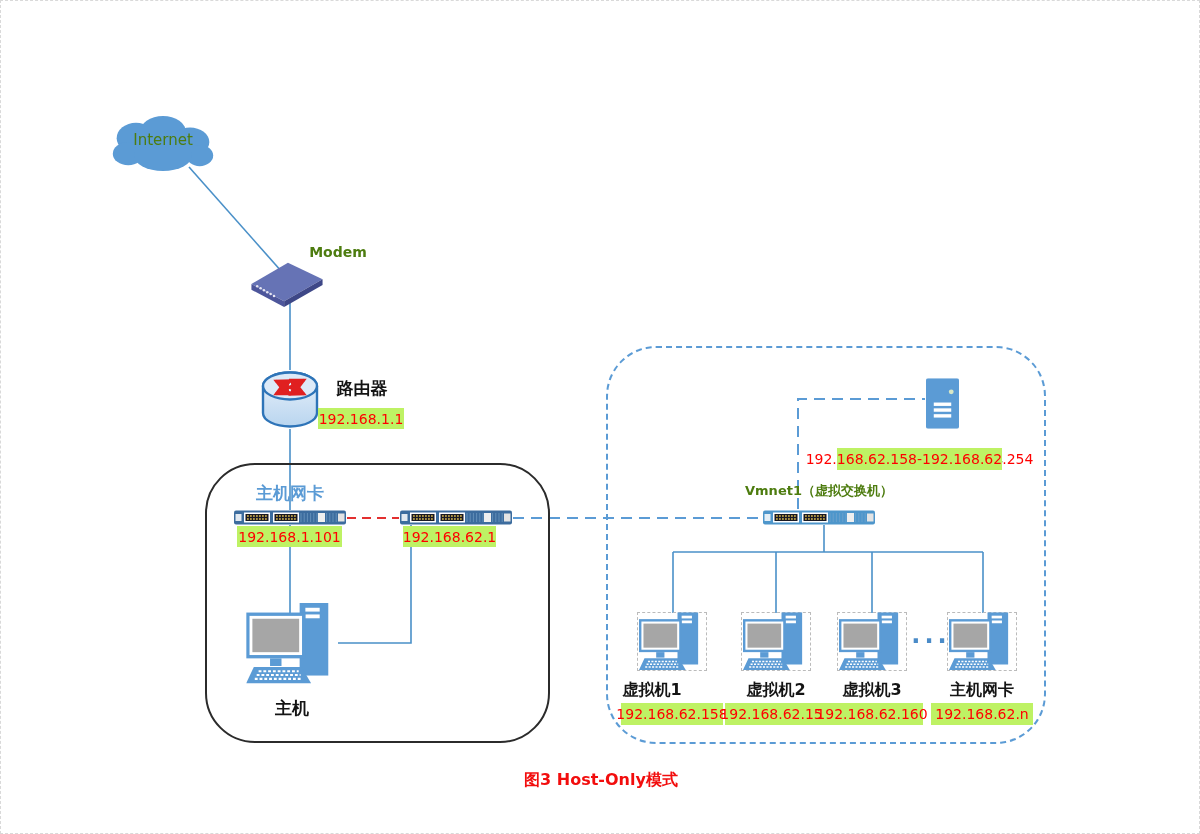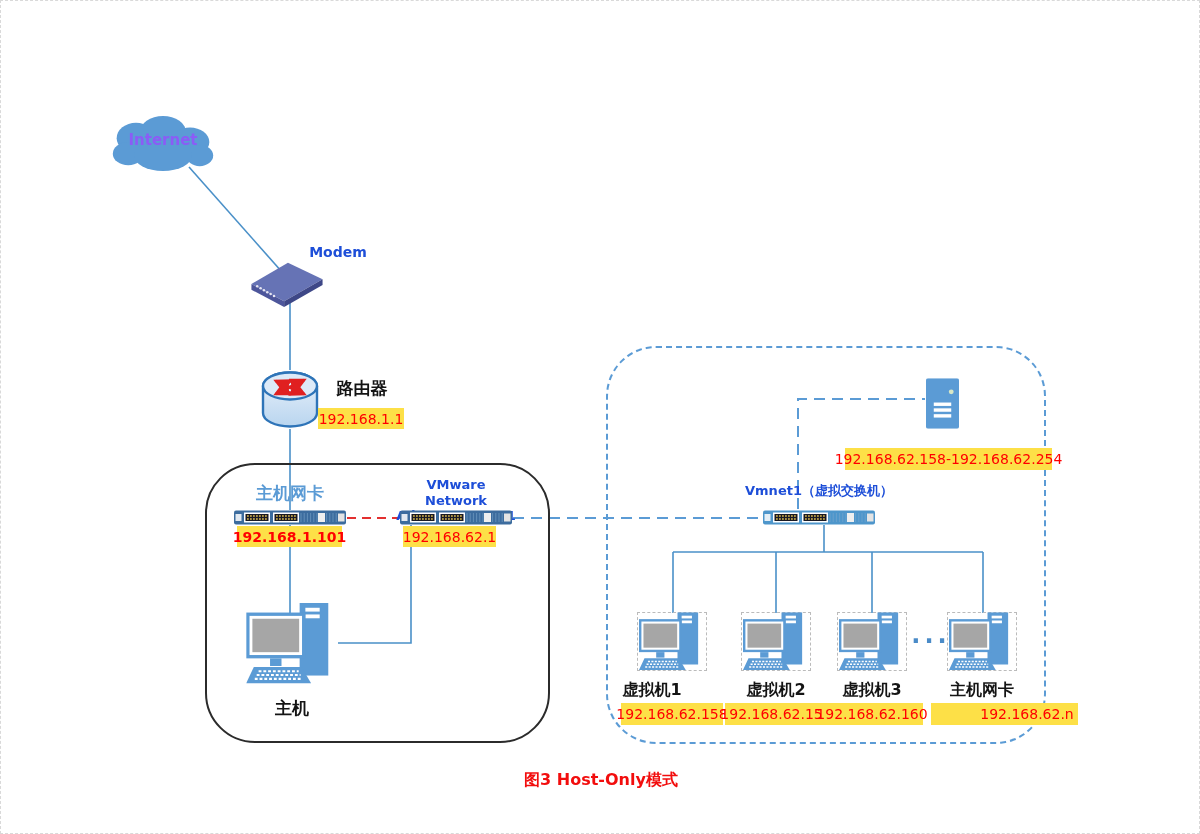--- a/index.html
+++ b/index.html
@@ -8,30 +8,30 @@
     border:1px dashed #d9d9d9; background:#ffffff; overflow:hidden;
     font-family:"DejaVu Sans","Liberation Sans",sans-serif;
   }
   .abs { position:absolute; }
   .connectors { position:absolute; left:0; top:0; width:1200px; height:834px; pointer-events:none; }
   .connectors .solid     { stroke:#4A90C8; stroke-width:1.6; fill:none; }
   .connectors .red-dash  { stroke:#E33030; stroke-width:2.2; stroke-dasharray:9 6; fill:none; }
   .connectors .blue-dash { stroke:#5B9BD5; stroke-width:2;   stroke-dasharray:11 7; fill:none; }
 
   .ip-badge {
-    position:absolute; background:#fde047; color:#FF0000; font-size:14px;
+    position:absolute; background:#bef264; color:#FF0000; font-size:14px;
     display:flex; align-items:center; justify-content:center; white-space:nowrap;
   }
-  .blue-label { position:absolute; color:#1d4ed8; font-weight:bold; text-align:center; }
+  .blue-label { position:absolute; color:#4d7c0f; font-weight:bold; text-align:center; }
   .dark-label { position:absolute; color:#141414; font-weight:bold; text-align:center; white-space:nowrap; }
 
   .cloud { left:106px; top:112px; width:112px; height:62px; }
   .cloud svg { width:100%; height:100%; }
   .cloud-label { position:absolute; top:18px; left:0; width:100%; text-align:center;
-                 font-size:15px; font-weight:bold; color:#8b5cf6; }
+                 font-size:15px; font-weight:normal; color:#4d7c0f; }
 
   .modem { left:247px; top:257px; width:78px; height:50px; }
   .modem svg { width:100%; height:100%; }
   .modem-label { left:302px; top:243px; width:70px; font-size:14px; }
 
   .router { left:260px; top:369px; width:58px; height:60px; }
   .router svg { width:100%; height:100%; }
   .router-label { left:326px; top:376px; width:70px; font-size:17px; }
   .router-ip { left:317px; top:407px; width:86px; height:21px; }
 
@@ -43,48 +43,48 @@
                border:2px solid #5B9BD5; border-radius:26px; padding:11px 17px;
                color:#F20D0D; font-size:14px; font-weight:bold; line-height:22.4px;
                letter-spacing:0.4px; text-align:justify; }
 
   .nic { position:absolute; width:112px; height:15px; }
   .nic svg { width:100%; height:100%; display:block; }
   .nic-dark  { color:#3C6C9E; }
   .nic-light { color:#4E96CB; }
   .hostnic-label { left:233px; top:481px; width:112px; font-size:17px; color:#5B9BD5;font-family:Liberation Serif, serif; }
   .hostnic { left:233px; top:509px; }
-  .hostnic-ip { left:236px; top:525px; width:105px; height:21px;font-weight:bold; }
+  .hostnic-ip { left:236px; top:525px; width:105px; height:21px; }
   .vmware-label { left:395px; top:476px; width:120px; font-size:13px; line-height:15.5px; }
   .vmnic { left:399px; top:509px; }
   .vmnic-ip { left:402px; top:525px; width:93px; height:21px; }
 
   .pc svg { width:100%; height:100%; display:block; }
   .host-pc { left:245px; top:602px; width:92px; height:84px; }
   .host-pc-label { left:245px; top:696px; width:92px; font-size:17px;font-family:Liberation Serif, serif; }
 
   .server { left:925px; top:377px; width:33px; height:51px; }
   .server svg { width:100%; height:100%; }
   .dhcp-label { left:856px; top:414px; width:170px; font-size:15px;margin-top:36px; }
-  .dhcp-ip { left:836px; top:447px; width:207px; height:22px;margin-left:8px; }
+  .dhcp-ip { left:836px; top:447px; width:165px; height:22px; }
 
   .vmnet-label { left:710px; top:481px; width:216px; font-size:13px; }
   .switch { left:762px; top:509px; }
 
   .vm-box { position:absolute; width:70px; height:59px;
             border:1.5px dashed #BBBBBB; box-sizing:border-box; }
   .vm-box .pc { position:absolute; left:1px; top:-1px; width:66px; height:61px; }
   .vm1 { left:636px; top:611px; }  .vm2 { left:740px; top:611px; }
   .vm3 { left:836px; top:611px; }  .vm4 { left:946px; top:611px; }
   .vm-label { top:679px; width:104px; font-size:16px; }
   .vm-label-1 { left:599px; } .vm-label-2 { left:723px; }
   .vm-label-3 { left:819px; } .vm-label-4 { left:929px; }
   .vm-ip { top:702px; width:102px; height:22px; }
   .vm-ip-1 { left:620px; } .vm-ip-2 { left:724px; }
-  .vm-ip-3 { left:820px; } .vm-ip-4 { left:930px;padding-left:45px; }
+  .vm-ip-3 { left:820px; } .vm-ip-4 { left:930px; }
 
   .ellipsis { left:908px; top:626px; width:44px; text-align:center; font-size:24px;
               font-weight:bold; color:#4A8BC8; letter-spacing:4px; line-height:16px; }
 
   .caption { left:435px; top:769px; width:330px; text-align:center;
              font-size:16px; font-weight:bold; color:#F20D0D; }
 </style>
 </head>
 <body>
 
@@ -221,24 +221,20 @@
   <div class="abs host-box"></div>
 
   <div class="blue-label hostnic-label">主机网卡</div>
   <div class="nic nic-dark hostnic">
     <svg viewBox="0 0 112 15">
         <use href="#sym-nic"></use>
       </svg>
   </div>
   <div class="ip-badge hostnic-ip">192.168.1.101</div>
 
-  <div class="blue-label vmware-label">
-    <div>VMware Network</div>
-    <div>Adapter VMnet1</div>
-  </div>
   <div class="nic nic-dark vmnic">
     <svg viewBox="0 0 112 15">
         <use href="#sym-nic"></use>
       </svg>
   </div>
   <div class="ip-badge vmnic-ip">192.168.62.1</div>
 
   <div class="abs pc host-pc">
     <svg viewBox="0 0 96 88">
         <use href="#sym-pc"></use>

